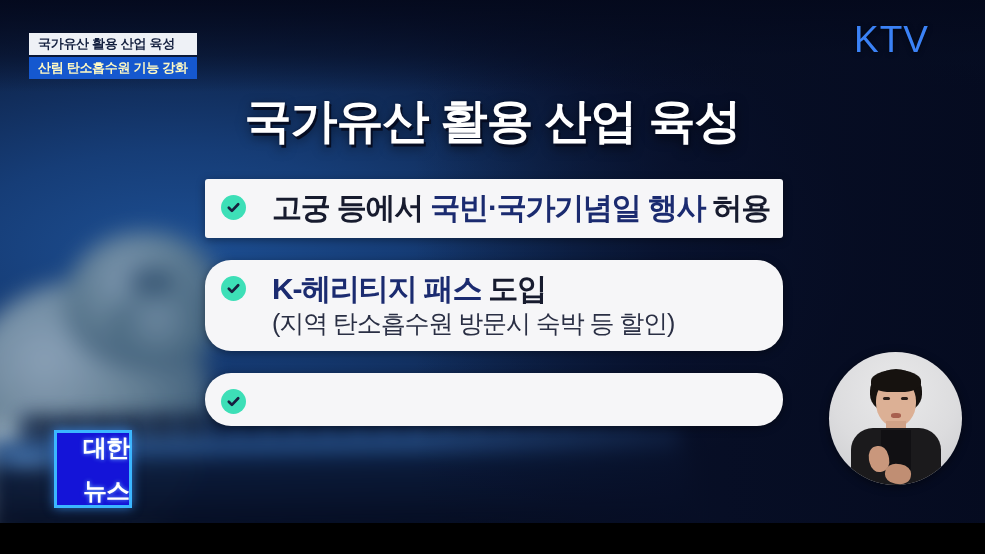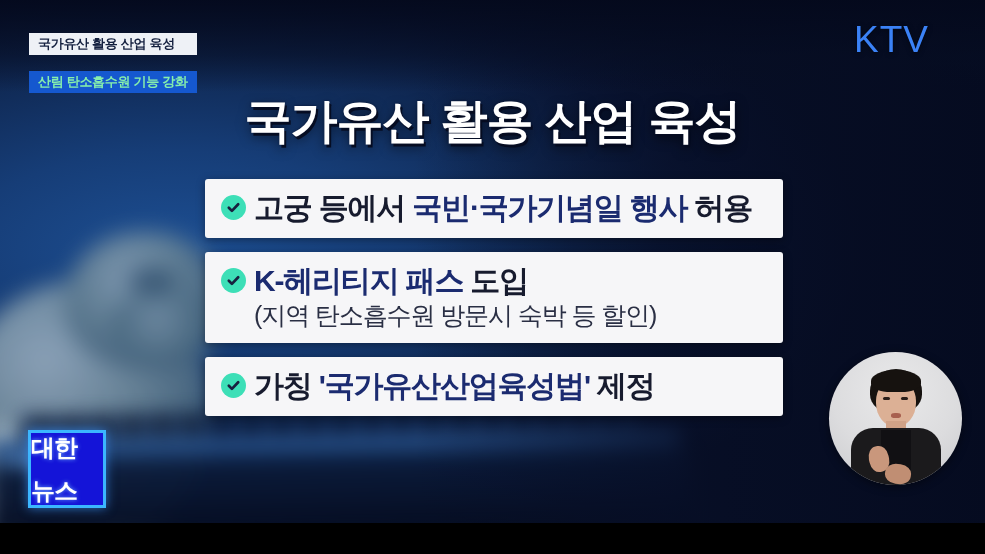--- a/index.html
+++ b/index.html
@@ -142,22 +142,22 @@
     letter-spacing: -0.3px;
     line-height: 17px;
     white-space: nowrap;
   }
   .ticker-line.light {
     background: #eef1f6;
     color: #14203f;
   }
   .ticker-line.accent {
     background: #1558cf;
-    color: #86efac;
-    margin-top: 16px;
+    color: #fef9c3;
+    margin-top: 2px;
   }
 
   
   .ktv-logo {
     position: absolute;
     right: 56px;
     top: 21px;
     z-index: 8;
     font-size: 37px;
     font-weight: 400;
@@ -192,23 +192,23 @@
     width: 578px;
     z-index: 7;
   }
   .panel {
     background: #f6f6f8;
     border-radius: 3px;
     box-shadow: 0 2px 9px rgba(0,0,0,.38);
     padding: 11px 16px 12px 16px;
     display: flex;
     align-items: flex-start;
-    gap: 8px;
-  }
-  .panel + .panel { margin-top: 14px; }
+    gap: 26px;
+  }
+  .panel + .panel { margin-top: 22px; border-radius: 26px; }
 
   .check {
     flex: 0 0 auto;
     width: 25px;
     height: 25px;
     margin-top: 5px;
     border-radius: 50%;
     background: #3ddfb7;
     display: flex;
     align-items: center;
@@ -324,31 +324,31 @@
     left: 56px; top: 112px;
     width: 26px; height: 20px;
     border-radius: 45%;
     background: #c08e73;
     transform: rotate(8deg);
   }
 
   
   .daehan {
     position: absolute;
-    left: 28px;
+    left: 54px;
     top: 430px;
     width: 72px;
     height: 72px;
     z-index: 8;
     background: #1414d8;
     border: 3px solid #3bb6ff;
     box-shadow: 0 0 10px rgba(60,150,255,.7);
     display: flex;
     flex-direction: column;
-    align-items: flex-start;
+    align-items: flex-end;
     justify-content: center;
     gap: 17px;
   }
   .daehan span {
     color: #ffffff;
     font-size: 24px;
     font-weight: 800;
     letter-spacing: -1px;
     line-height: 26px;
     text-shadow: 0 0 4px rgba(120,190,255,.9);
@@ -418,25 +418,20 @@
         <div class="line-sub">(지역 탄소흡수원 방문시 숙박 등 할인)</div>
       </div>
     </div>
 
     <div class="panel">
       <span class="check">
         <svg width="15" height="15" viewBox="0 0 16 16" aria-hidden="true">
           <path d="M3 8.3 L6.3 11.6 L13 4.6" fill="none" stroke="#17203f" stroke-width="2.9" stroke-linecap="round" stroke-linejoin="round"></path>
         </svg>
       </span>
-      <div class="panel-text">
-        <div class="line-main">
-          <span>가칭 </span><span class="hl">'국가유산산업육성법'</span><span> 제정</span>
-        </div>
-      </div>
     </div>
 
   </div>
 
   <div class="signer">
     <div class="hair"></div>
     <div class="face"></div>
     <div class="fringe"></div>
     <div class="eyeL"></div>
     <div class="eyeR"></div>

